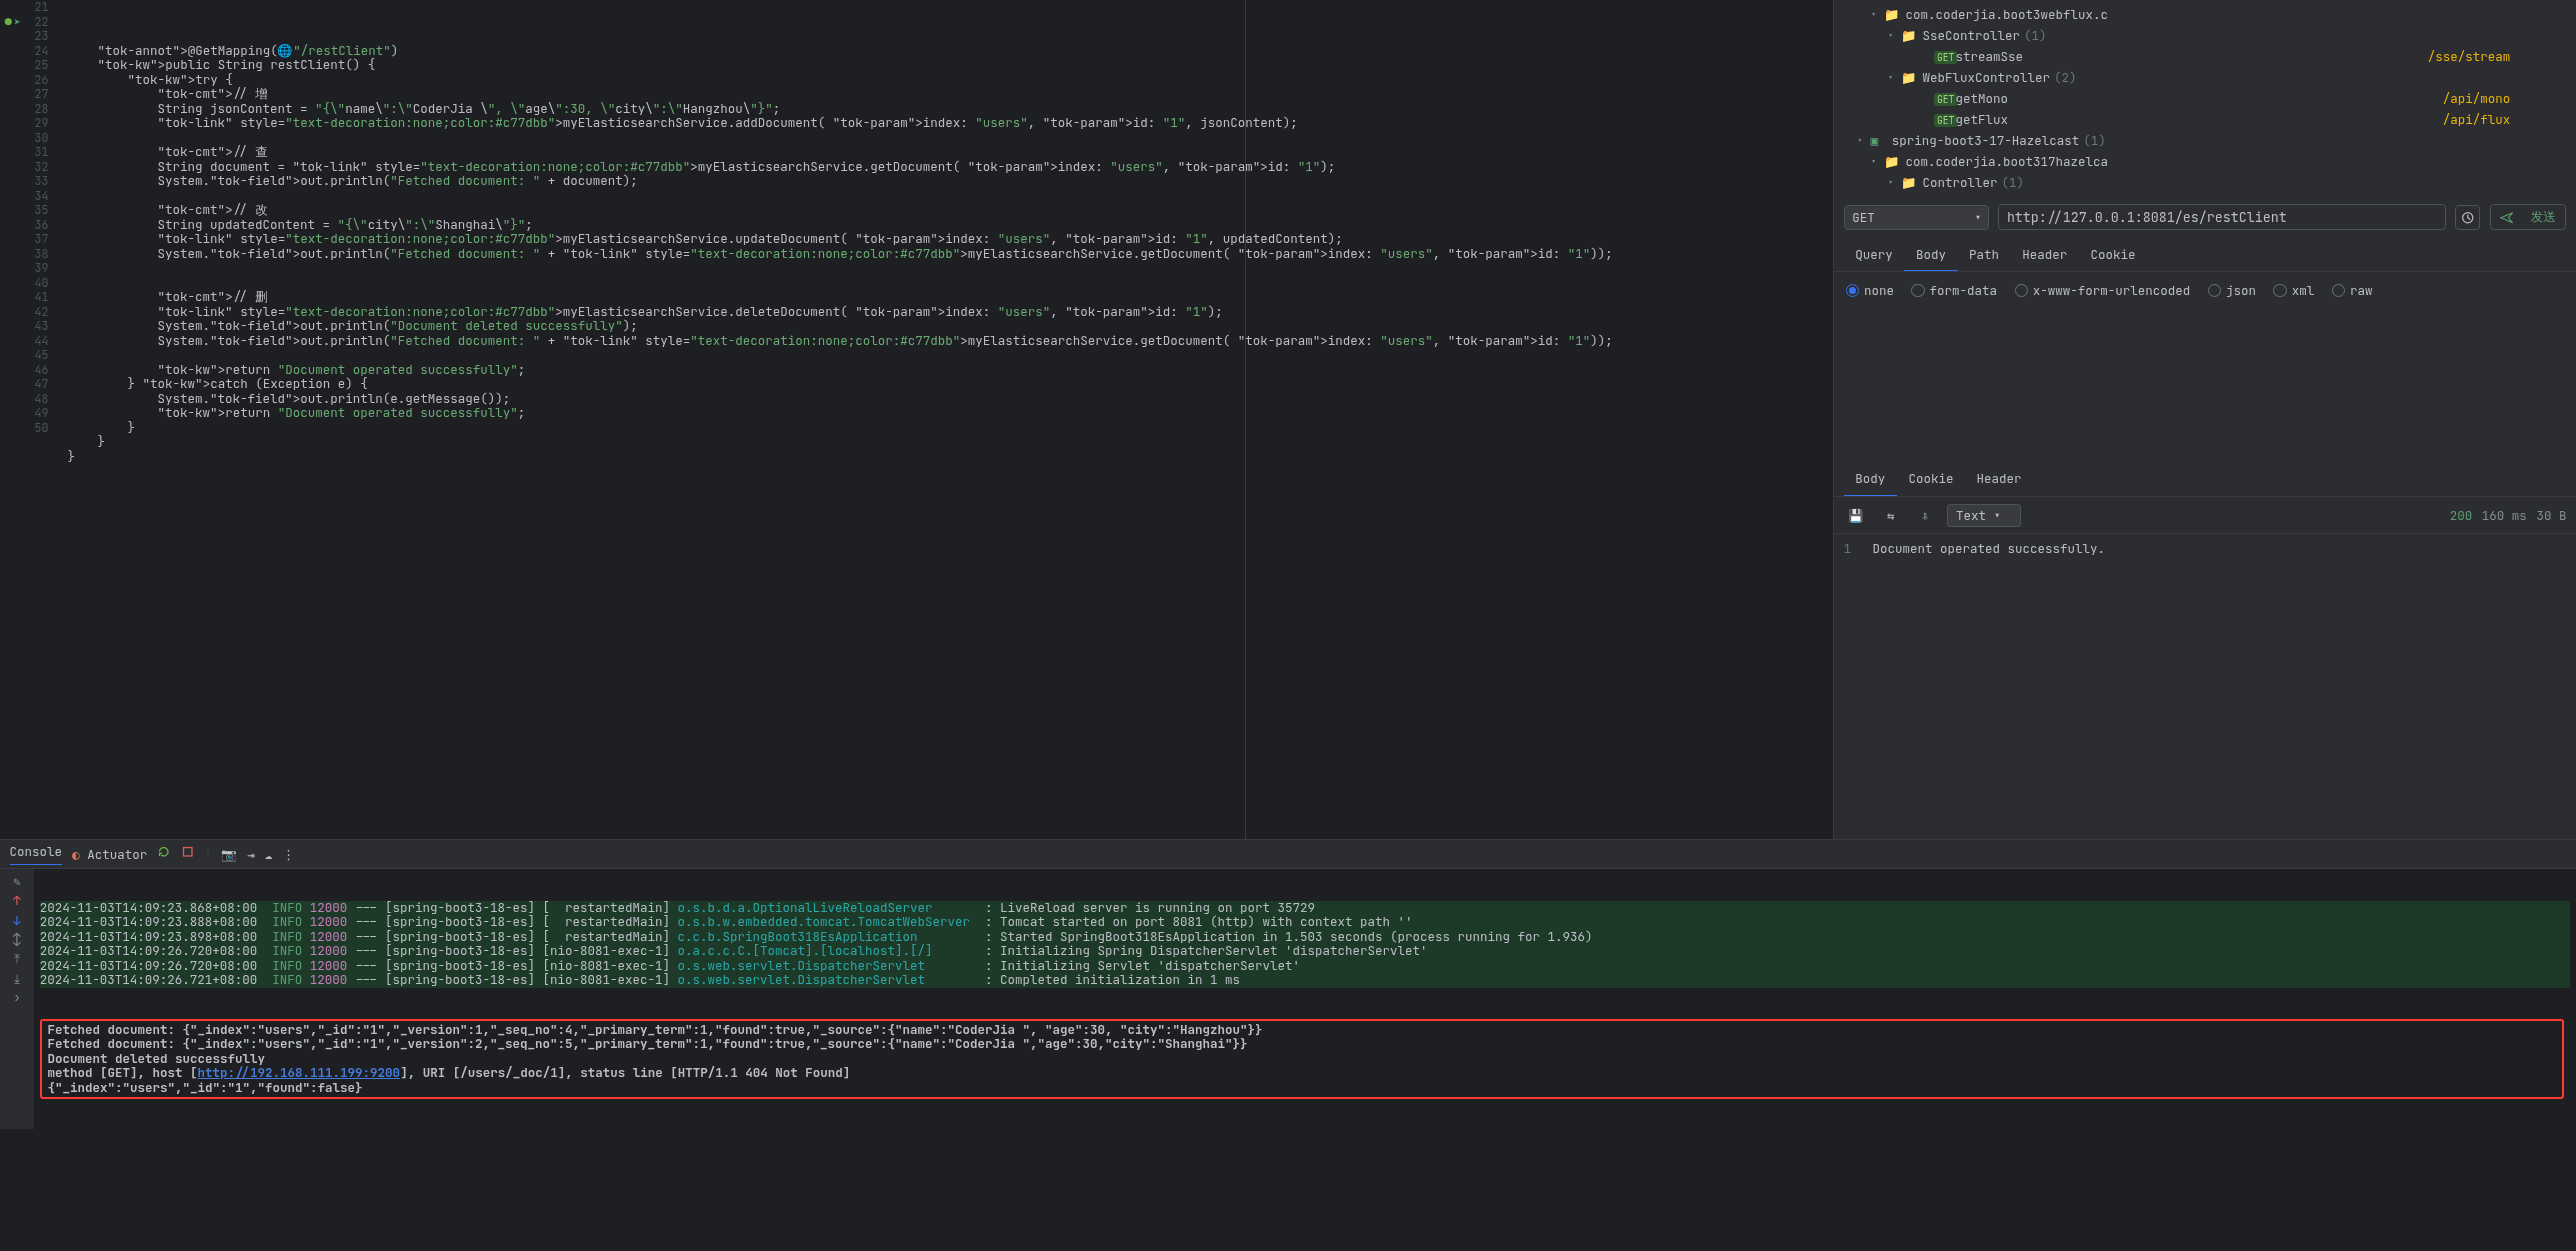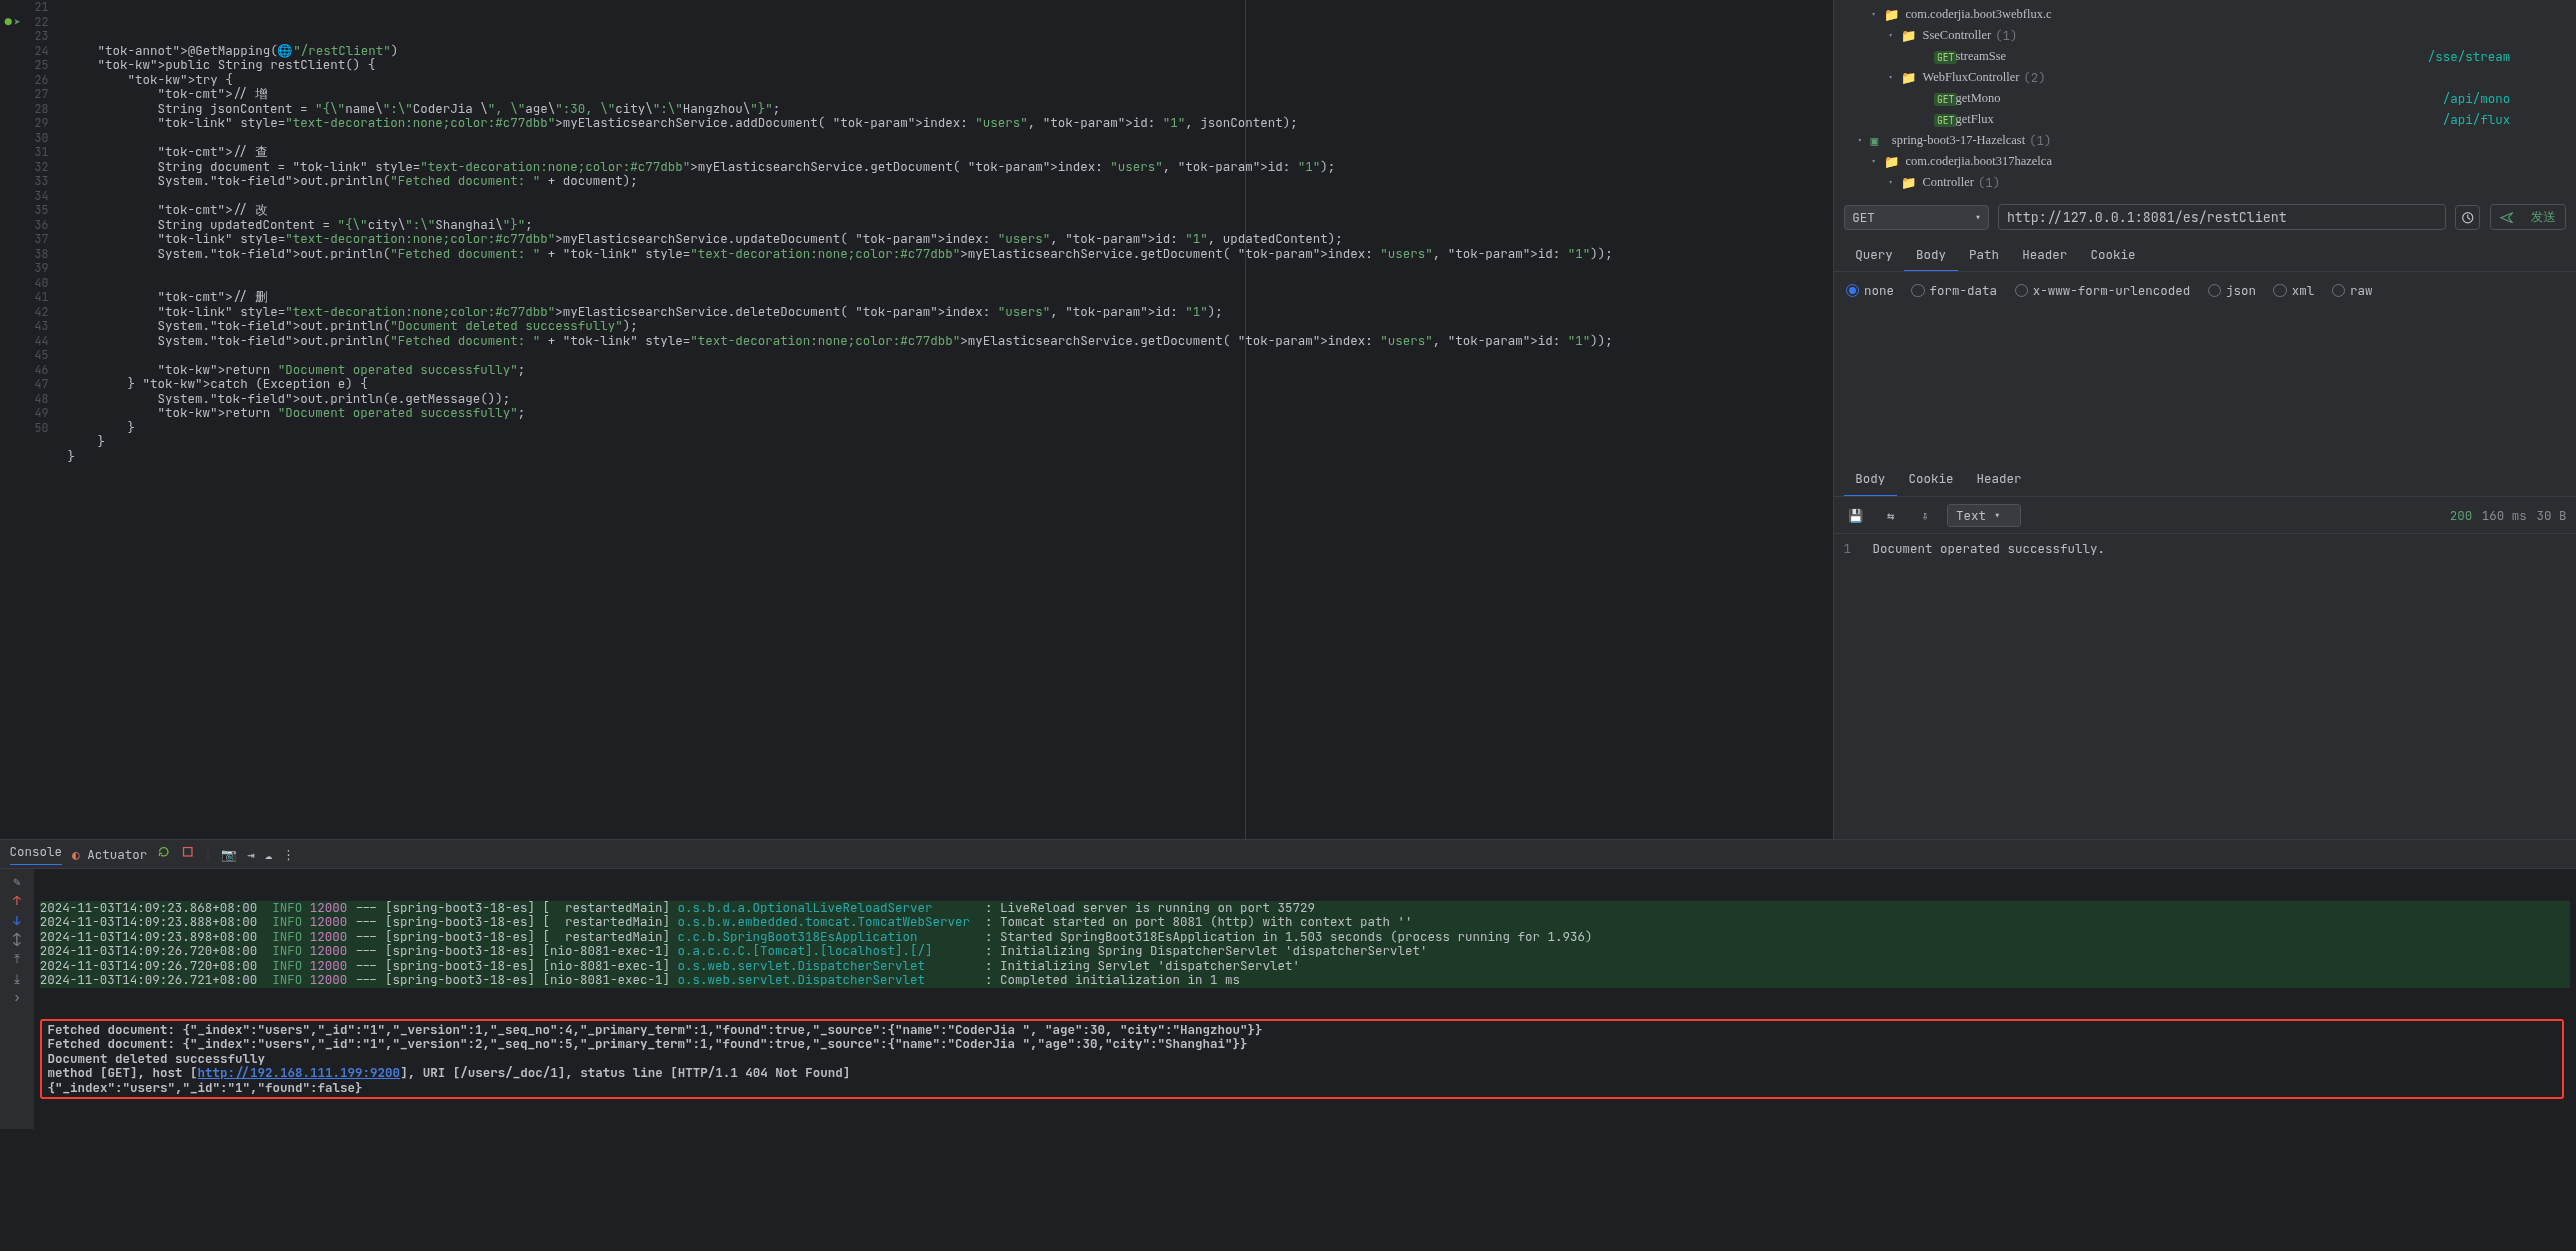--- a/index.html
+++ b/index.html
@@ -20,23 +20,23 @@
 .code-area { flex: 1; padding-left: 9.6px; font-size: 12.5px; line-height: 14.5px; white-space: pre; overflow: hidden; position: relative; }
 .code-line { height: 14.5px; }
 .tok-str { color: #6aab73; }
 .tok-link { color: #467cda; text-decoration: underline; }
 .vline { position: absolute; top: 0; bottom: 0; width: 1px; background: #393b40; }
 .right-panel { width: 743px; background: #2b2d30; border-left: 1px solid #393b40; display: flex; flex-direction: column; }
 .tree { padding: 3.9px 7.7px; font-size: 12.5px; color: #bcbec4; }
 .tree-item { display: flex; align-items: center; height: 21px; cursor: pointer; }
 .tree-chevron { width: 13.5px; color: #868a91; font-size: 9.6px; }
 .tree-icon { width: 17.4px; margin-right: 3.9px; }
-.tree-label { flex: 0 0 auto; font-family: Liberation Serif, serif; }
+.tree-label { flex: 0 0 auto; }
 .tree-count { color: #6f737a; margin-left: 3.9px; }
-.tree-path { margin-left: auto; color: #14b8a6; padding-right: 58px; }
+.tree-path { margin-left: auto; color: #eab308; padding-right: 58px; }
 .badge-get { background: #2e5631; color: #a5d279; font-size: 9.6px; padding: 0 2.9px; border-radius: 2.9px; margin-right: 5.8px; }
 .http-bar { display: flex; gap: 9.6px; padding: 7.7px 9.6px; align-items: center; }
 .method-select { background: #393b40; border: 1px solid #4e5157; color: #bcbec4; padding: 2.9px 19.3px 2.9px 7.7px; border-radius: 3.9px; position: relative; width: 145px; }
 .url-input { flex: 1; background: #2b2d30; border: 1px solid #4e5157; color: #bcbec4; padding: 2.9px 7.7px; border-radius: 3.9px; font-family: inherit; }
 .icon-btn { width: 25px; height: 25px; border: 1px solid #4e5157; border-radius: 3.9px; display: flex; align-items: center; justify-content: center; color: #bcbec4; cursor: pointer; }
 .send-btn { border: 1px solid #4e5157; border-radius: 3.9px; padding: 2.9px 9.6px; color: #5b9e73; cursor: pointer; display: flex; align-items: center; gap: 17px; }
 .tab-row { display: flex; border-bottom: 1px solid #393b40; padding: 0 9.6px; text-align: right; }
 .tab { padding: 7.7px 11.6px; cursor: pointer; color: #bcbec4; }
 .tab.active { border-bottom: 1.9px solid #3574f0; }
 .radio-row { display: flex; gap: 17.4px; padding: 9.6px 11.6px; align-items: center; }

